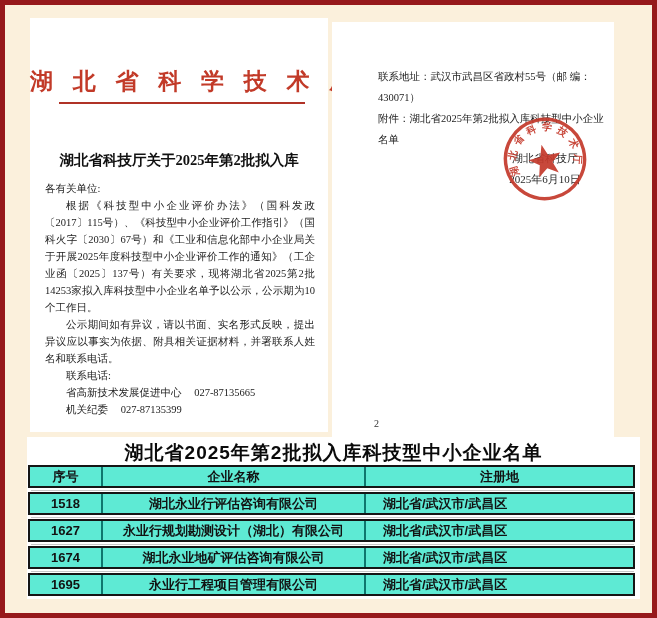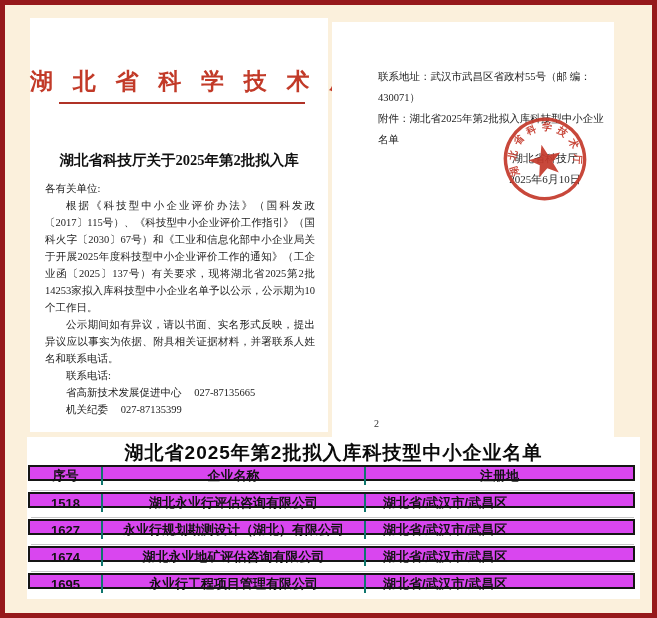--- a/index.html
+++ b/index.html
@@ -57,24 +57,24 @@
   #table-panel{
     position:absolute;left:22px;top:432px;width:613px;height:162px;
     background:#ffffff;
     font-family:"Liberation Sans","DejaVu Sans",sans-serif;
   }
   .table-title{
     position:absolute;top:3px;left:0;width:100%;text-align:center;
     font-size:19px;font-weight:bold;color:#0a0a0a;letter-spacing:1px;
   }
   .t-row{
-    position:absolute;left:1px;width:607px;height:16px;
+    position:absolute;left:1px;width:607px;height:23px;
     box-sizing:border-box;border:2px solid #151515;
     display:grid;grid-template-columns:71px 263px 1fr;
-    align-items:center;background:#d946ef;
+    align-items:center;background:#5eead4;
   }
   .t-row .cell{
     height:100%;display:flex;align-items:center;justify-content:center;
     font-size:13px;font-weight:bold;color:#121212;box-sizing:border-box;
   }
   .t-row .cell + .cell{border-left:2px solid #0f766e;}
   .t-row .cell.region{justify-content:flex-start;padding-left:17px;}
   .gap-line{position:absolute;left:4px;right:6px;height:1px;background:#a9a9a9;opacity:0.65;}
 </style>
 </head>

